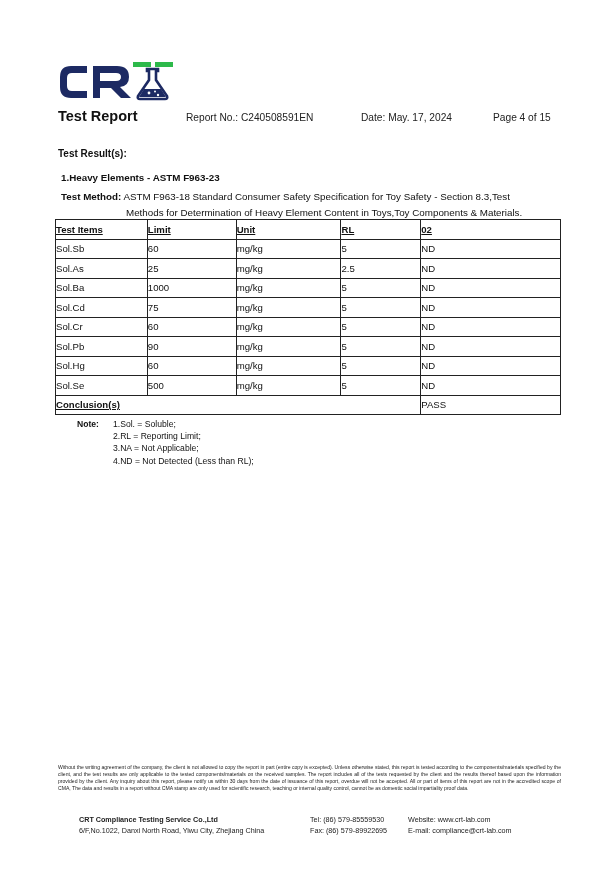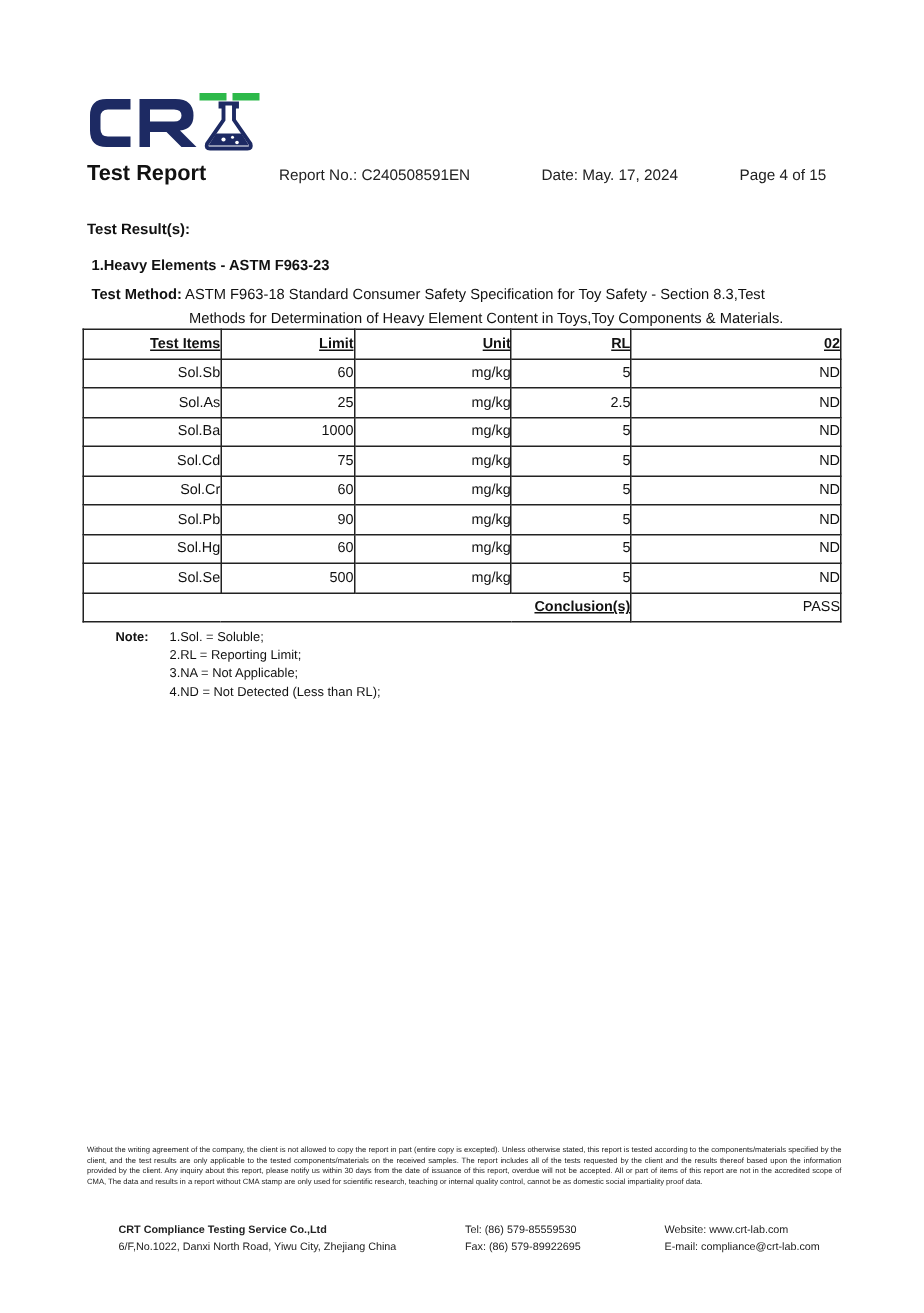--- a/index.html
+++ b/index.html
@@ -7,31 +7,31 @@
   .abs { position: absolute; }
   .logo { left: 57px; top: 60px; width: 120px; height: 44px; }
   .report-title { left: 58px; top: 108px; font-size: 14.5px; font-weight: bold; }
   .hdr-item { top: 112px; font-size: 10.2px; color: #222; }
   .sec-title { left: 58px; top: 148px; font-size: 10px; font-weight: bold; }
   .sub-title { left: 61px; top: 172px; font-size: 9.8px; font-weight: bold; }
   .method { left: 61px; top: 189px; font-size: 9.8px; line-height: 16px; }
   .method b { font-weight: bold; margin-top: 28px; }
   .method .cont { padding-left: 65px; display: block; }
   table.results { position: absolute; left: 55px; top: 219px; width: 506px; border-collapse: collapse; font-size: 9.6px; }
-  table.results td, table.results th { border: 1px solid #222; height: 18.5px; padding: 0; text-align: right; font-weight: normal; }
+  table.results td, table.results th { border: 1px solid #222; height: 18.5px; padding: 0; text-align: left; font-weight: normal; }
   table.results th { font-weight: bold; text-decoration: underline; }
   table.results td.concl-label { font-weight: bold; text-decoration: underline; }
   .notes { left: 61px; top: 418px; font-size: 8.6px; line-height: 12.2px; margin-left: 16px; }
   .notes .note-label { font-weight: bold; display: inline-block; width: 36px; vertical-align: top; }
   .notes .note-list { display: inline-block; vertical-align: top; }
   .disclaimer { left: 58px; top: 764px; width: 503px; font-size: 5.1px; line-height: 7.1px; text-align: justify; color: #222; }
   .foot-co { left: 79px; top: 815px; font-size: 7.2px; line-height: 10.5px; color: #222; }
   .foot-co b { font-weight: bold; }
   .foot-tel { left: 310px; top: 815px; font-size: 7.2px; line-height: 10.5px; color: #222; }
-  .foot-web { left: 443px; top: 815px; font-size: 7.2px; line-height: 10.5px; color: #222; }
+  .foot-web { left: 408px; top: 815px; font-size: 7.2px; line-height: 10.5px; color: #222; }
 </style>
 </head>
 <body>
 
 <div class="abs logo">
   <svg width="120" height="44" viewBox="0 0 120 44">
 
     <path d="M30 6 H14 Q3 6 3 17 V27 Q3 38 14 38 H30 V31 H15 Q10 31 10 26 V18 Q10 13 15 13 H30 Z" fill="#1d2a63"></path>
 
     <path d="M36 6 H60 Q72 6 72 17 Q72 26 63 27 L74 38 H64 L54 28 H43 V38 H36 Z M43 13 V21 H59 Q64 21 64 17 Q64 13 59 13 Z" fill="#1d2a63"></path>

